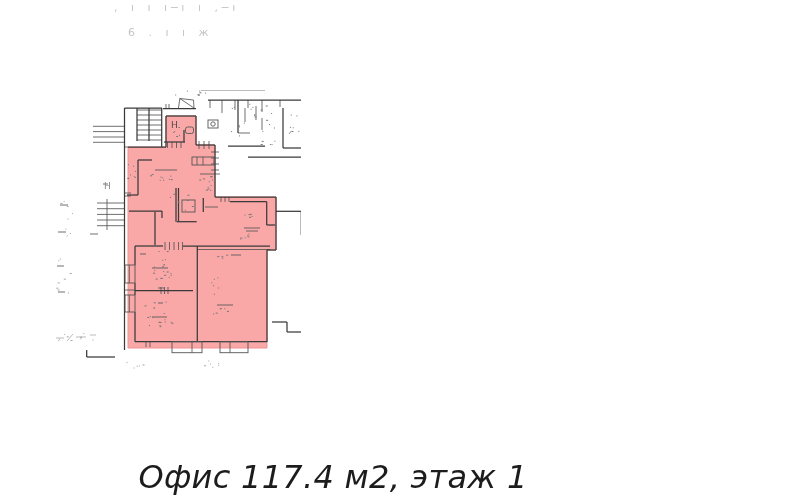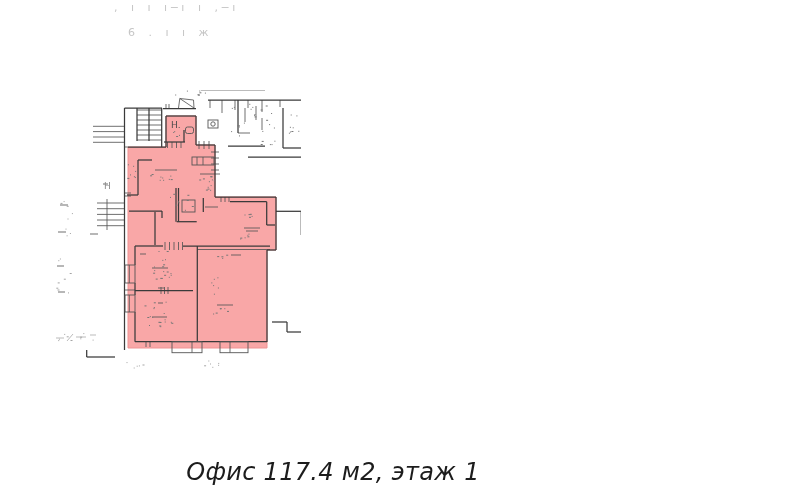--- a/index.html
+++ b/index.html
@@ -8,21 +8,21 @@
     font-family:"DejaVu Sans",sans-serif;
   }
   .hdr{
     position:absolute;color:#c6c6c6;font-size:11px;letter-spacing:2.5px;
     word-spacing:5px;white-space:nowrap;font-family:"DejaVu Sans",sans-serif;
   }
   #hdr1{left:114px;top:1px;}
   #hdr2{left:128px;top:26px;}
   .caption{
     position:absolute;left:333px;top:458px;transform:translateX(-50%);
-    font-style:italic;font-size:24px;color:#1c1c1c;white-space:nowrap;
+    font-style:italic;font-size:32px;color:#1c1c1c;white-space:nowrap;
     letter-spacing:0.3px;font-family:"DejaVu Sans",sans-serif;
   }
   svg{position:absolute;left:0;top:0;}
 </style>
 </head>
 <body>
 
 <div class="stage">
   <div id="hdr1" class="hdr">, ı ı ı−ı ı ,−ı</div>
   <div id="hdr2" class="hdr">6 . ı ı ж</div>

